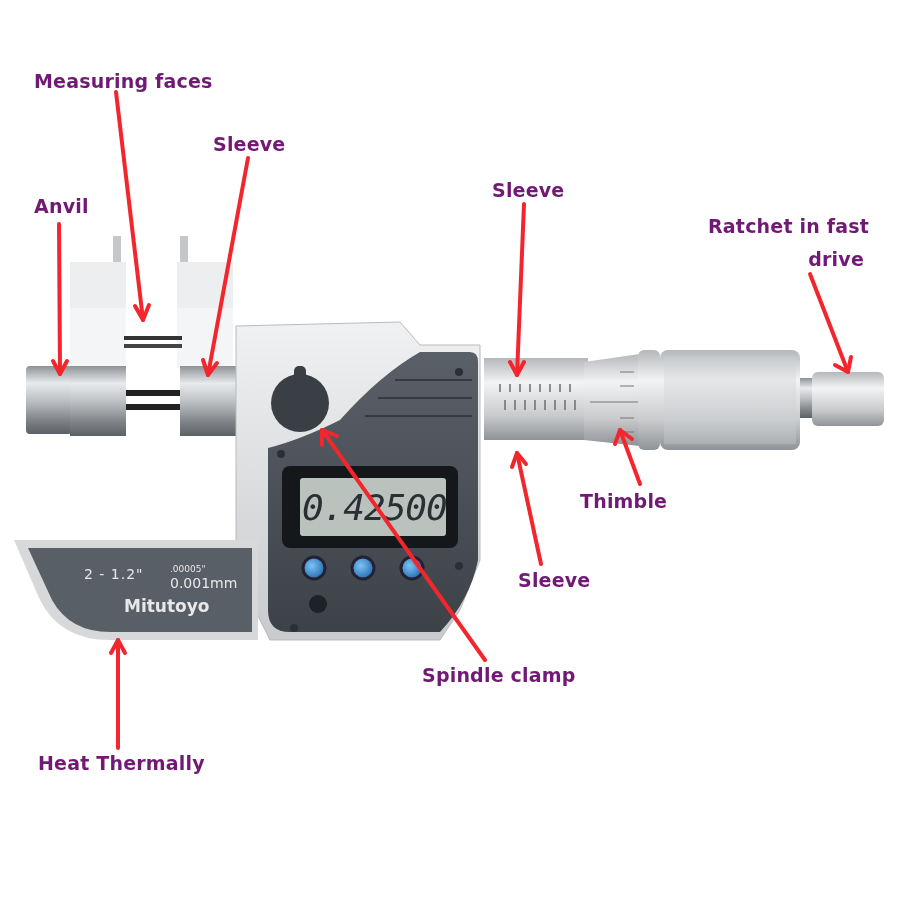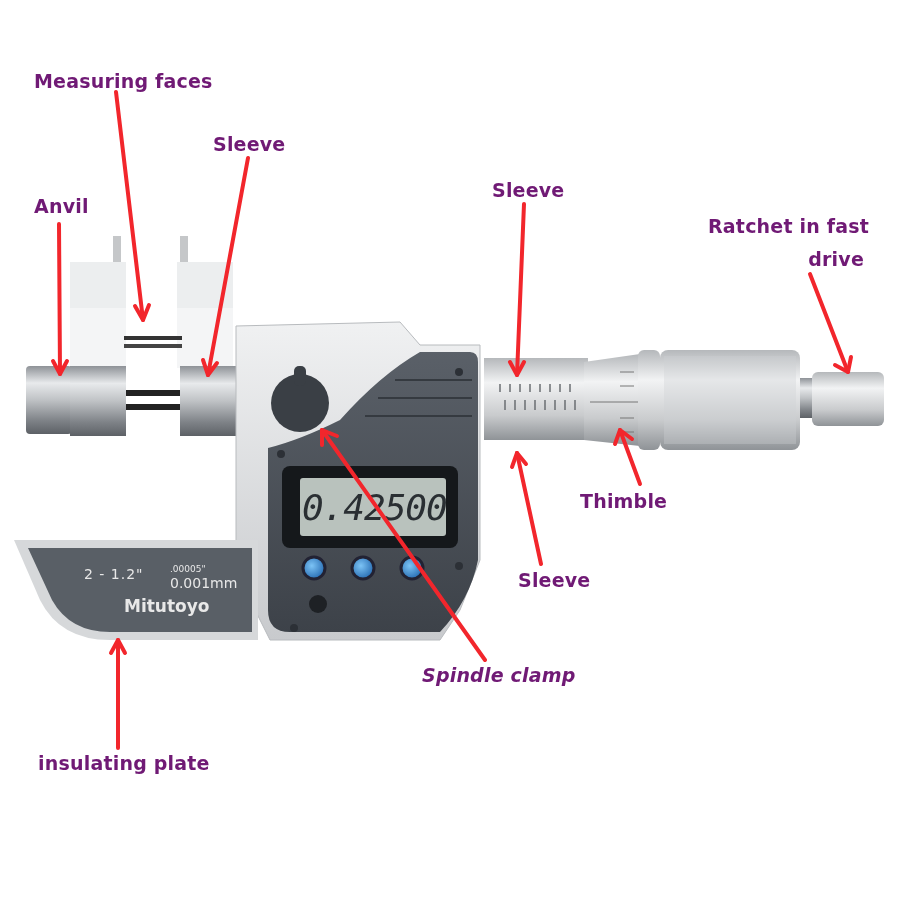--- a/index.html
+++ b/index.html
@@ -180,16 +180,16 @@
 <div class="label" style="left:34px;top:65px;">Measuring faces</div>
 <div class="label" style="left:213px;top:128px;">Sleeve</div>
 <div class="label" style="left:34px;top:190px;">Anvil</div>
 <div class="label" style="left:492px;top:174px;">Sleeve</div>
 <div class="label center" style="left:708px;top:210px;width:156px;text-align:right;">
   <div>Ratchet in fast</div>
   <div>drive</div>
 </div>
 <div class="label" style="left:580px;top:485px;">Thimble</div>
 <div class="label" style="left:518px;top:564px;">Sleeve</div>
-<div class="label" style="left:422px;top:659px;font-style:italic;">Spindle clamp</div>
+<div class="label" style="left:422px;top:659px;">Spindle clamp</div>
 <div class="label" style="left:38px;top:747px;">
-  <div>insulating plate</div>
+  <div>Heat Thermally</div>
 </div>
 
 </body></html>

